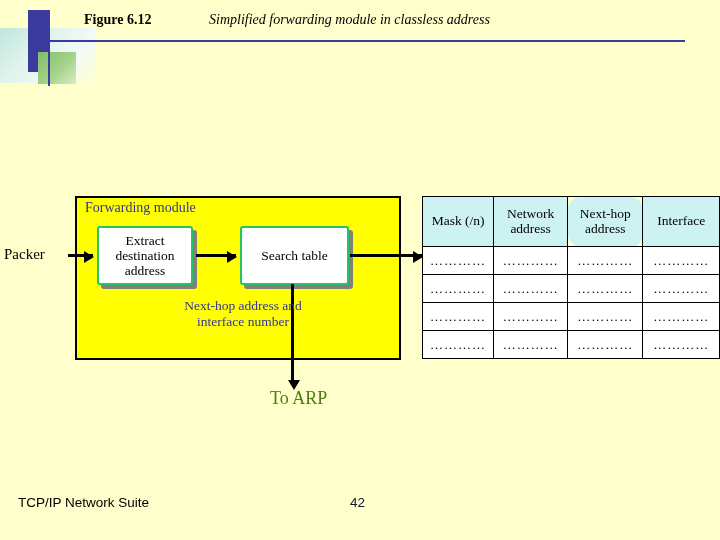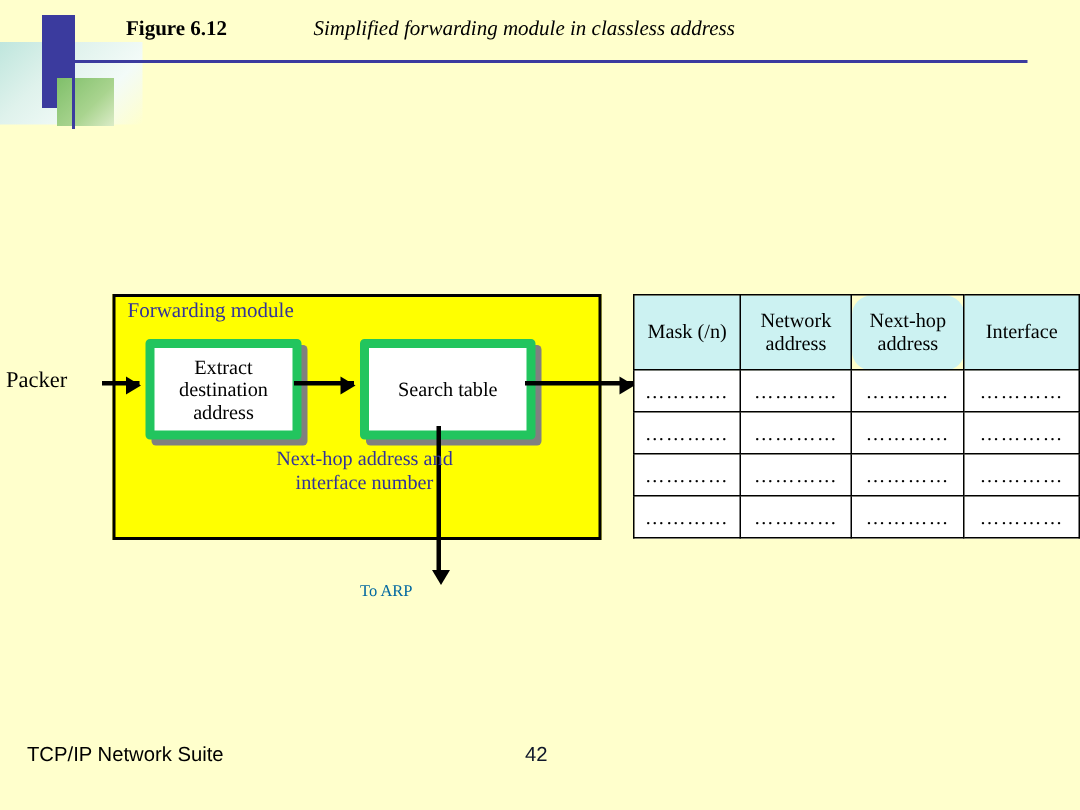--- a/index.html
+++ b/index.html
@@ -46,21 +46,21 @@
   
   .yellow-box{
     position:absolute;left:75px;top:196px;width:322px;height:160px;
     background:#ffff00;border:2px solid #000;
   }
   .fm-label{
     position:absolute;left:85px;top:200px;
     font-size:14px;color:#333399;
   }
   .shadow-box{
-    position:absolute;background:#ffffff;border:6px solid #22c55e;
+    position:absolute;background:#ffffff;border:2px solid #22c55e;
     box-shadow:4px 4px 0 #808080;
     border-radius:3px;
     display:flex;align-items:center;justify-content:center;
     text-align:center;line-height:1.12;
     font-size:13.5px;color:#000;
   }
   #extract-box{left:97px;top:226px;width:92px;height:55px;}
   #search-box{left:240px;top:226px;width:105px;height:55px;}
   .packet-label{
     position:absolute;left:4px;top:246px;font-size:15px;color:#000;
@@ -78,21 +78,21 @@
   .arrow-v::after{
     content:"";position:absolute;left:-6px;bottom:-10px;
     border-top:10px solid #000;border-left:6px solid transparent;border-right:6px solid transparent;
   }
   #arrow4{left:291px;top:284px;height:96px;}
   .nexthop-label{
     position:absolute;left:173px;top:298px;width:140px;
     text-align:center;font-size:13.5px;color:#333399;line-height:1.15;
   }
   .to-arp{
-    position:absolute;left:240px;top:388px;font-size:11px;color:#0369a1;
+    position:absolute;left:270px;top:388px;font-size:18px;color:#4d7c0f;
   }
   
   .table{
     position:absolute;left:422px;top:196px;
     border-collapse:collapse;
   }
   .table td,.table th{
     border:1px solid #000;
     padding:3px;
     vertical-align:middle;

